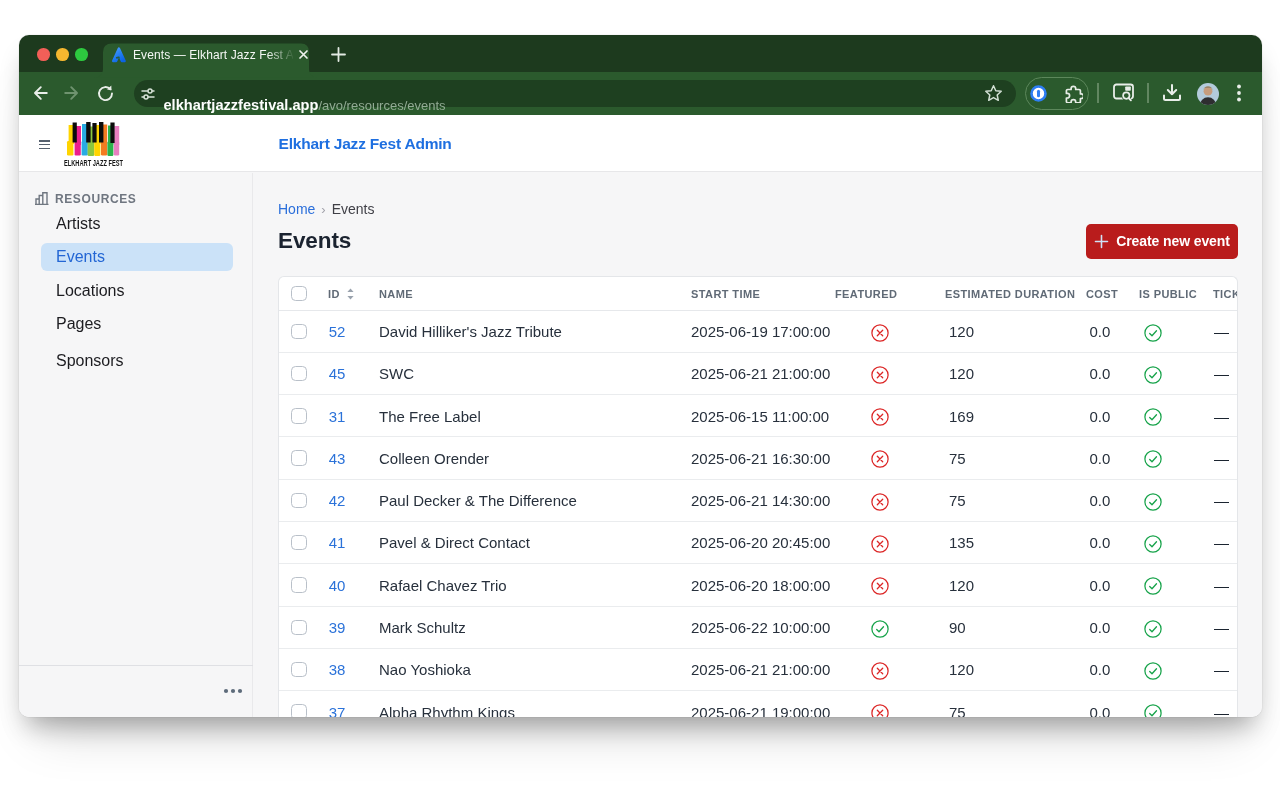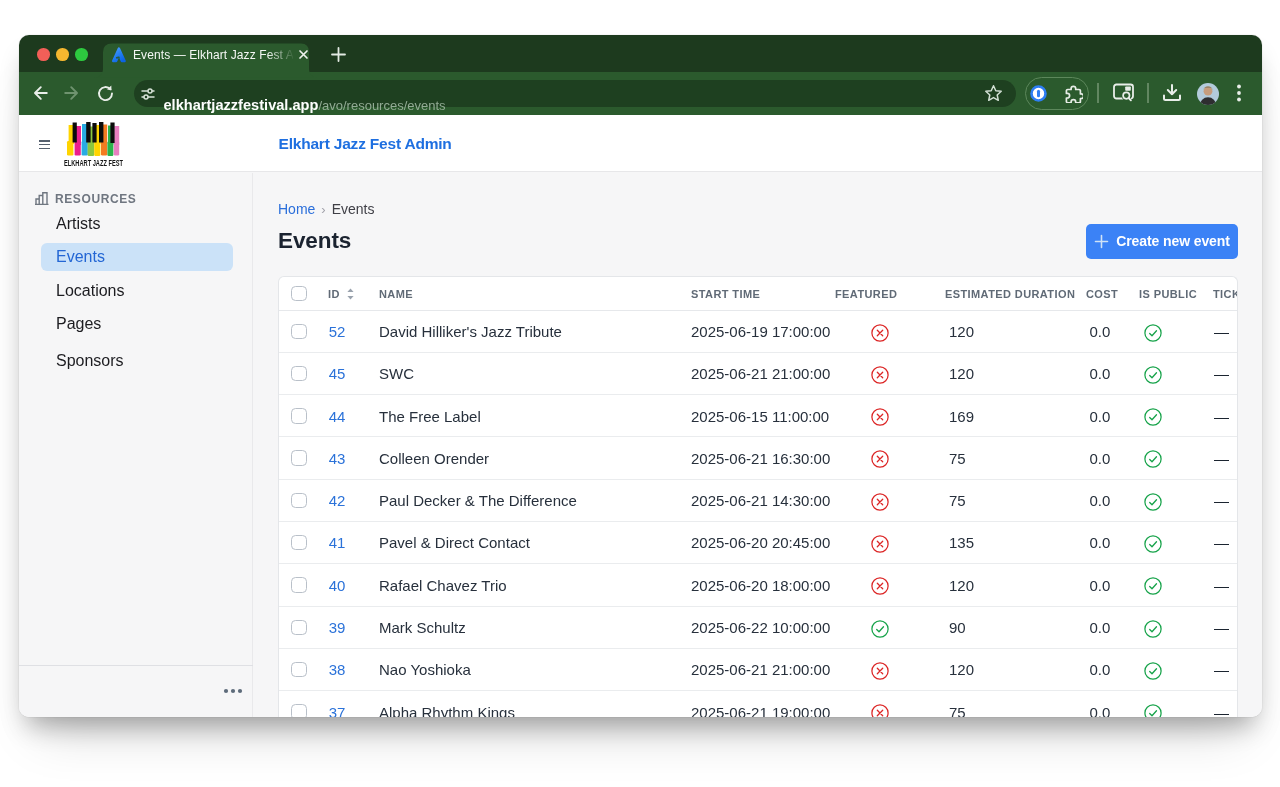--- a/index.html
+++ b/index.html
@@ -45,21 +45,21 @@
   .navitem { position:absolute; left:22px; width:192px; height:27.5px; border-radius:6px;
     font-size:16px; color:#1c1c20; line-height:27.5px; padding-left:15px; }
   .navitem.active { background:#cbe2f8; color:#2366d4; }
   #dots3 { position:absolute; left:204px; top:515px; color:#5d6b7a; }
   #main { position:absolute; left:235px; top:58px; width:1008px; height:549px; }
   #crumb { position:absolute; left:24px; top:27.5px; font-size:14px; color:#3f3f46; }
   #crumb a { color:#2b6fdb; text-decoration:none; }
   #crumb .sep { color:#a1a1aa; padding:0 6px; font-size:13px; }
   #h1 { position:absolute; left:24px; top:55px; font-size:22.5px; font-weight:700; color:#1b2330; letter-spacing:-0.1px; }
   #newbtn { position:absolute; left:832px; top:51px; width:152px; height:35px; border-radius:5px;
-    background:#3b82f6; color:#fff; font-size:14px; font-weight:600; text-align:center; letter-spacing:-0.1px;
+    background:#b91c1c; color:#fff; font-size:14px; font-weight:600; text-align:center; letter-spacing:-0.1px;
     line-height:35px; }
   #newbtn svg { vertical-align:-3px; margin-right:7px; }
   #panel { position:absolute; left:24px; top:102.5px; width:960px; height:442px; background:#fff;
     border:1px solid #e4e6e9; border-bottom:none; border-radius:6px 6px 0 0; overflow:hidden; }
   .hrow { position:relative; height:34px; border-bottom:1px solid #e6e8eb; }
   .hrow div { position:absolute; top:11px; font-size:11px; font-weight:700; color:#606a76;
     letter-spacing:.4px; white-space:nowrap; }
   .row { position:relative; height:42.3px; border-bottom:1px solid #eaecee; }
   .row div { position:absolute; top:12.5px; font-size:15px; color:#27303c; white-space:nowrap; }
   .row .id { color:#2b72d9; }
@@ -262,21 +262,21 @@
           <div style="left:670px">120</div>
           <div style="left:810.5px">0.0</div>
           <svg style="position:absolute; left:864.5px; top:13px" width="18" height="18" viewBox="0 0 18 18">
               <circle cx="9" cy="9" r="8.1" fill="none" stroke="#17a34a" stroke-width="1.25"></circle>
               <path d="M5.7,9.5 L8,11.8 L12.5,6.7" stroke="#17a34a" stroke-width="1.3" fill="none" stroke-linecap="round" stroke-linejoin="round"></path>
             </svg>
           <div style="left:935px; color:#1b2430">—</div>
         </div>
         <div class="row">
           <div class="cb"></div>
-          <div class="id" style="left:49.7px">44</div>
+          <div class="id" style="left:49.7px">31</div>
           <div style="left:100px">The Free Label</div>
           <div style="left:412px">2025-06-15 11:00:00</div>
           <svg style="position:absolute; left:591.5px; top:13px" width="18" height="18" viewBox="0 0 18 18">
               <circle cx="9" cy="9" r="8.1" fill="none" stroke="#dc2626" stroke-width="1.25"></circle>
               <path d="M6.3,6.3 L11.7,11.7 M11.7,6.3 L6.3,11.7" stroke="#dc2626" stroke-width="1.3" stroke-linecap="round"></path>
             </svg>
           <div style="left:670px">169</div>
           <div style="left:810.5px">0.0</div>
           <svg style="position:absolute; left:864.5px; top:13px" width="18" height="18" viewBox="0 0 18 18">
               <circle cx="9" cy="9" r="8.1" fill="none" stroke="#17a34a" stroke-width="1.25"></circle>

